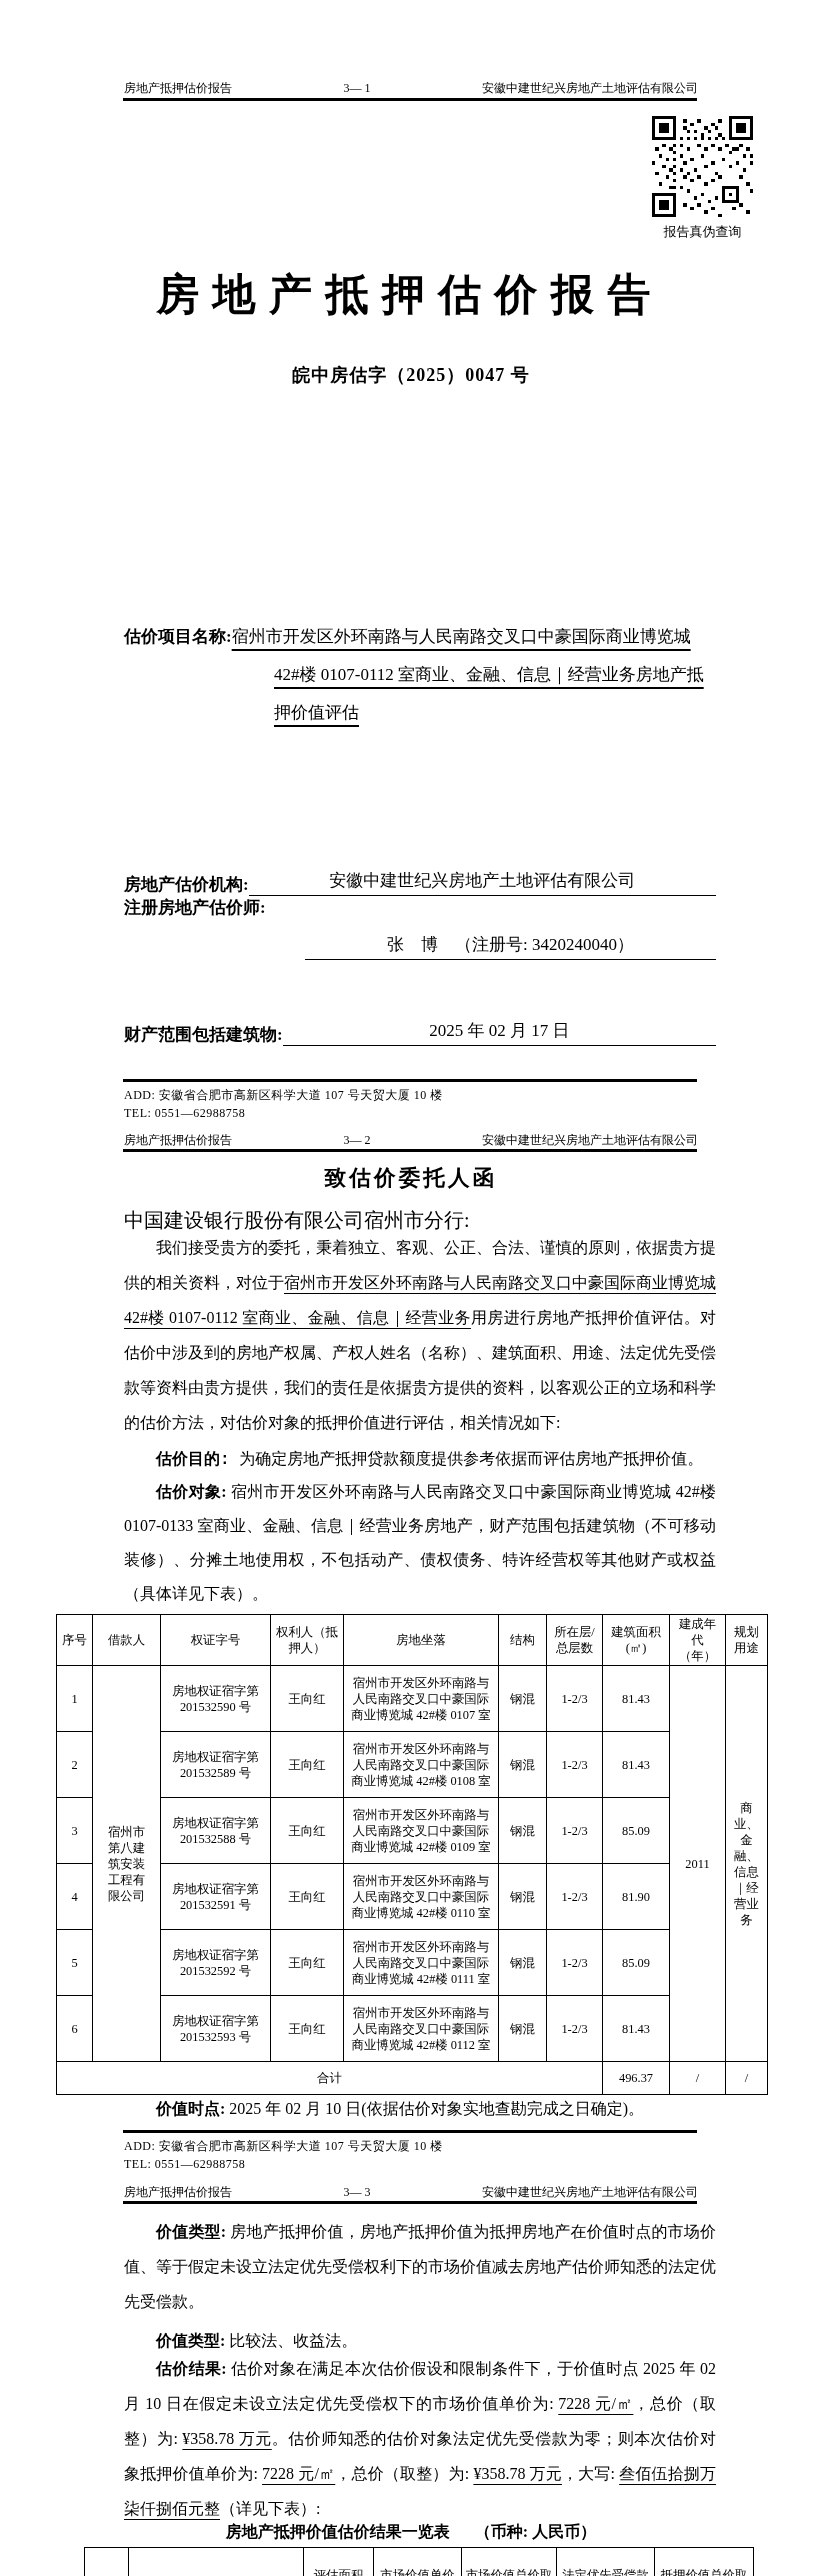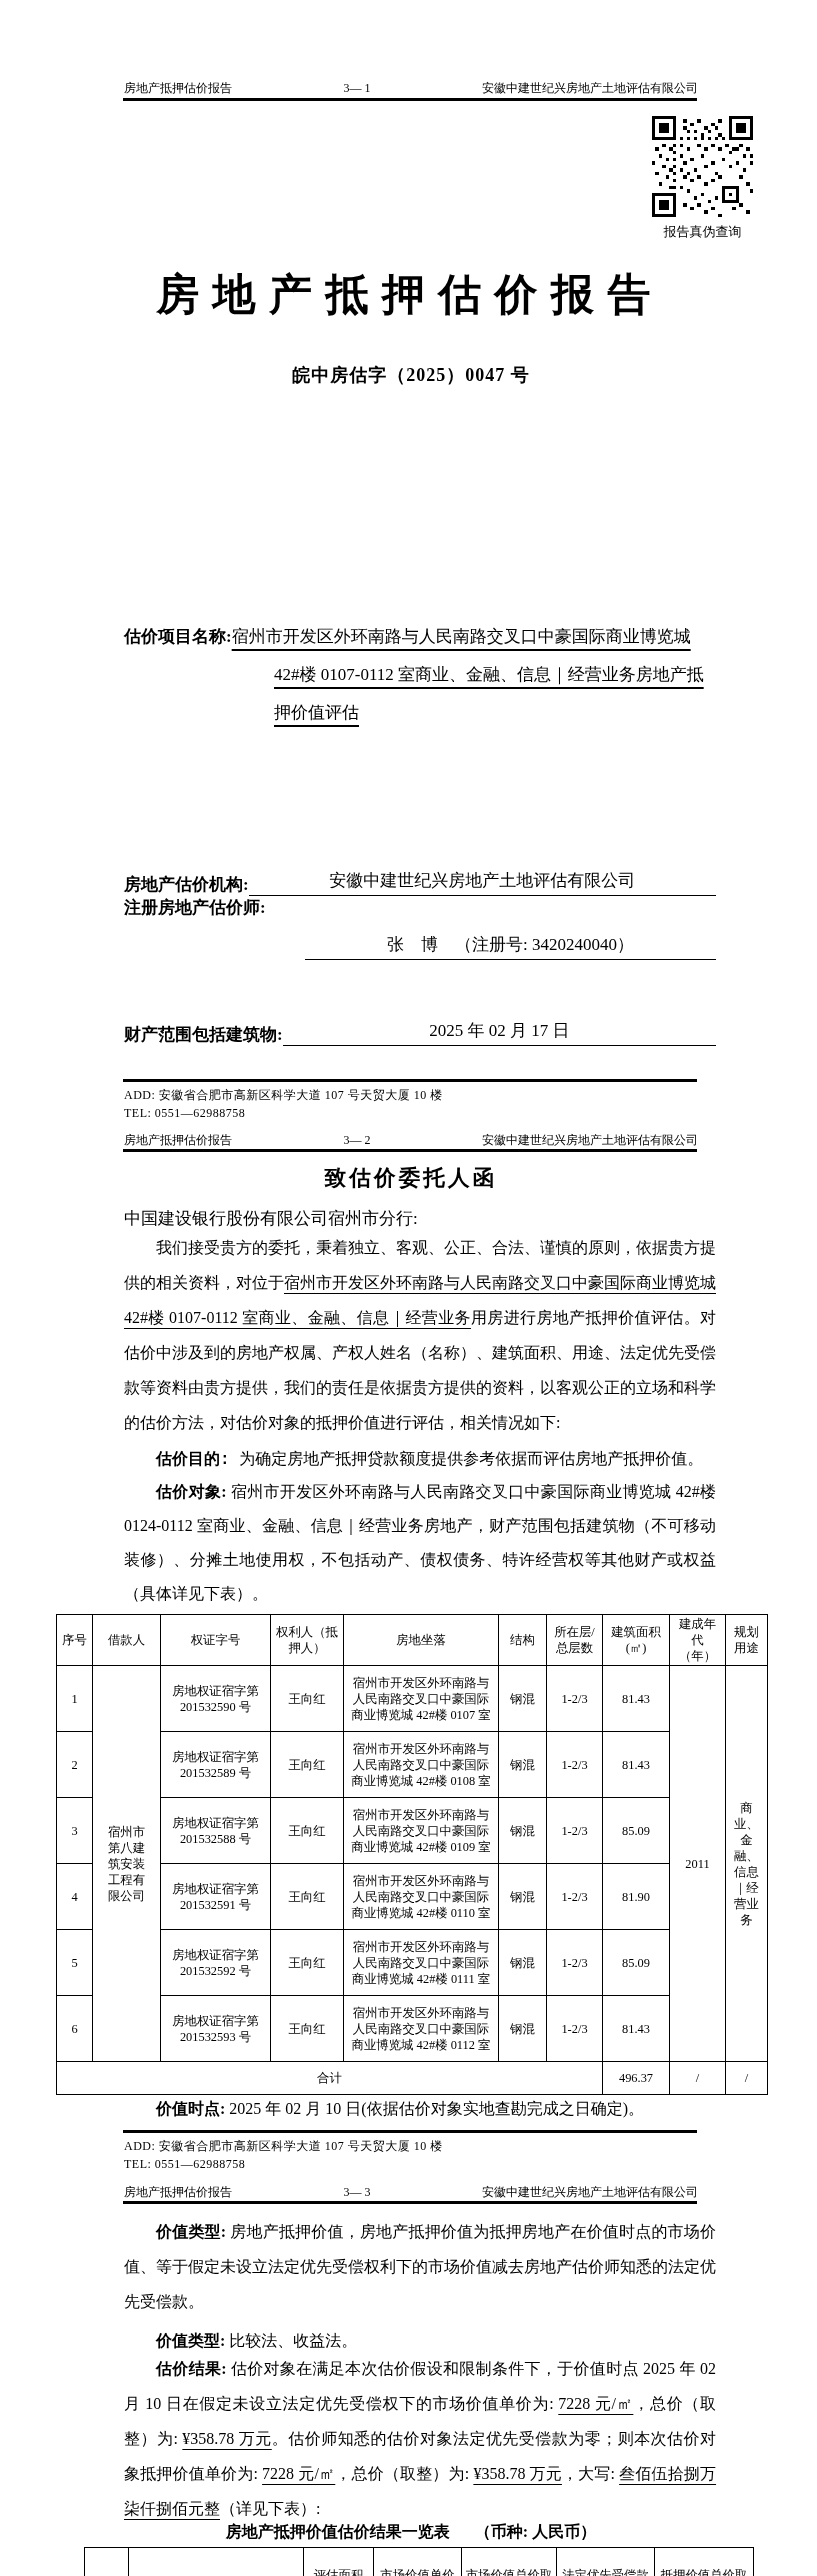--- a/index.html
+++ b/index.html
@@ -21,21 +21,21 @@
   .field .lbl{font-weight:bold;white-space:nowrap;}
   .field .sp{display:inline-block;width:181px;}
   .field .val{flex:1;text-align:center;border-bottom:1.5px solid #000;padding-bottom:2.6px;white-space:nowrap;}
   .project{position:absolute;left:124px;top:618px;width:594px;font-size:17px;line-height:38px;
            padding-left:150px;text-indent:-150px;box-sizing:border-box;}
   .project .lbl{font-weight:bold;}
   .project .uval{text-decoration:underline;text-underline-offset:6.7px;text-decoration-thickness:1.5px;}
   
   .lheading{position:absolute;left:124px;top:1163px;width:574px;text-align:center;
             font-size:21.6px;font-weight:bold;letter-spacing:3.1px;}
-  .salut{position:absolute;left:124px;top:1207px;font-size:17px;}
+  .salut{position:absolute;left:124px;top:1207px;font-size:20px;}
   .para{position:absolute;left:124px;width:592px;font-size:16px;line-height:35px;text-align:justify;}
   .para .lead{font-weight:bold;}
   .ind{text-indent:32px;}
   .u{text-decoration:underline;text-underline-offset:5.2px;text-decoration-thickness:1px;}
   
   table{border-collapse:collapse;position:absolute;table-layout:fixed;}
   td{border:1px solid #000;text-align:center;vertical-align:middle;font-size:12.4px;line-height:16px;
      padding:1px 3.1px;word-break:break-word;}
   .t1{left:56px;top:1614px;width:711px;}
   .t2{left:84px;top:2547px;width:668px;}
@@ -204,21 +204,21 @@
   </div>
   <div class="rule" style="top:1149px;"></div>
 
   <div class="lheading">致估价委托人函</div>
   <div class="salut">中国建设银行股份有限公司宿州市分行:</div>
 
   <div class="para ind" style="top:1230px;"><span>我们接受贵方的委托，秉着独立、客观、公正、合法、谨慎的原则，依据贵方提供的相关资料，对位于</span><span class="u">宿州市开发区外环南路与人民南路交叉口中豪国际商业博览城 42#楼 0107-0112 室商业、金融、信息｜经营业务</span><span>用房进行房地产抵押价值评估。对估价中涉及到的房地产权属、产权人姓名（名称）、建筑面积、用途、法定优先受偿款等资料由贵方提供，我们的责任是依据贵方提供的资料，以客观公正的立场和科学的估价方法，对估价对象的抵押价值进行评估，相关情况如下:</span></div>
 
   <div class="para ind" style="top:1443px;font-family:Liberation Mono, monospace;"><span class="lead">估价目的:</span><span> 为确定房地产抵押贷款额度提供参考依据而评估房地产抵押价值。</span></div>
 
-  <div class="para ind" style="top:1475px;line-height:34px;"><span class="lead">估价对象:</span><span> 宿州市开发区外环南路与人民南路交叉口中豪国际商业博览城 42#楼 0124-0112 室商业、金融、信息｜经营业务房地产，财产范围包括建筑物（不可移动装修）、分摊土地使用权，不包括动产、债权债务、特许经营权等其他财产或权益（具体详见下表）。</span></div>
+  <div class="para ind" style="top:1475px;line-height:34px;"><span class="lead">估价对象:</span><span> 宿州市开发区外环南路与人民南路交叉口中豪国际商业博览城 42#楼 0107-0133 室商业、金融、信息｜经营业务房地产，财产范围包括建筑物（不可移动装修）、分摊土地使用权，不包括动产、债权债务、特许经营权等其他财产或权益（具体详见下表）。</span></div>
 
   <table class="t1">
     <colgroup>
       <col style="width:36px">
         <col style="width:68px">
         <col style="width:110px">
         <col style="width:73px">
         <col style="width:155px">
       <col style="width:48px">
         <col style="width:56px">

